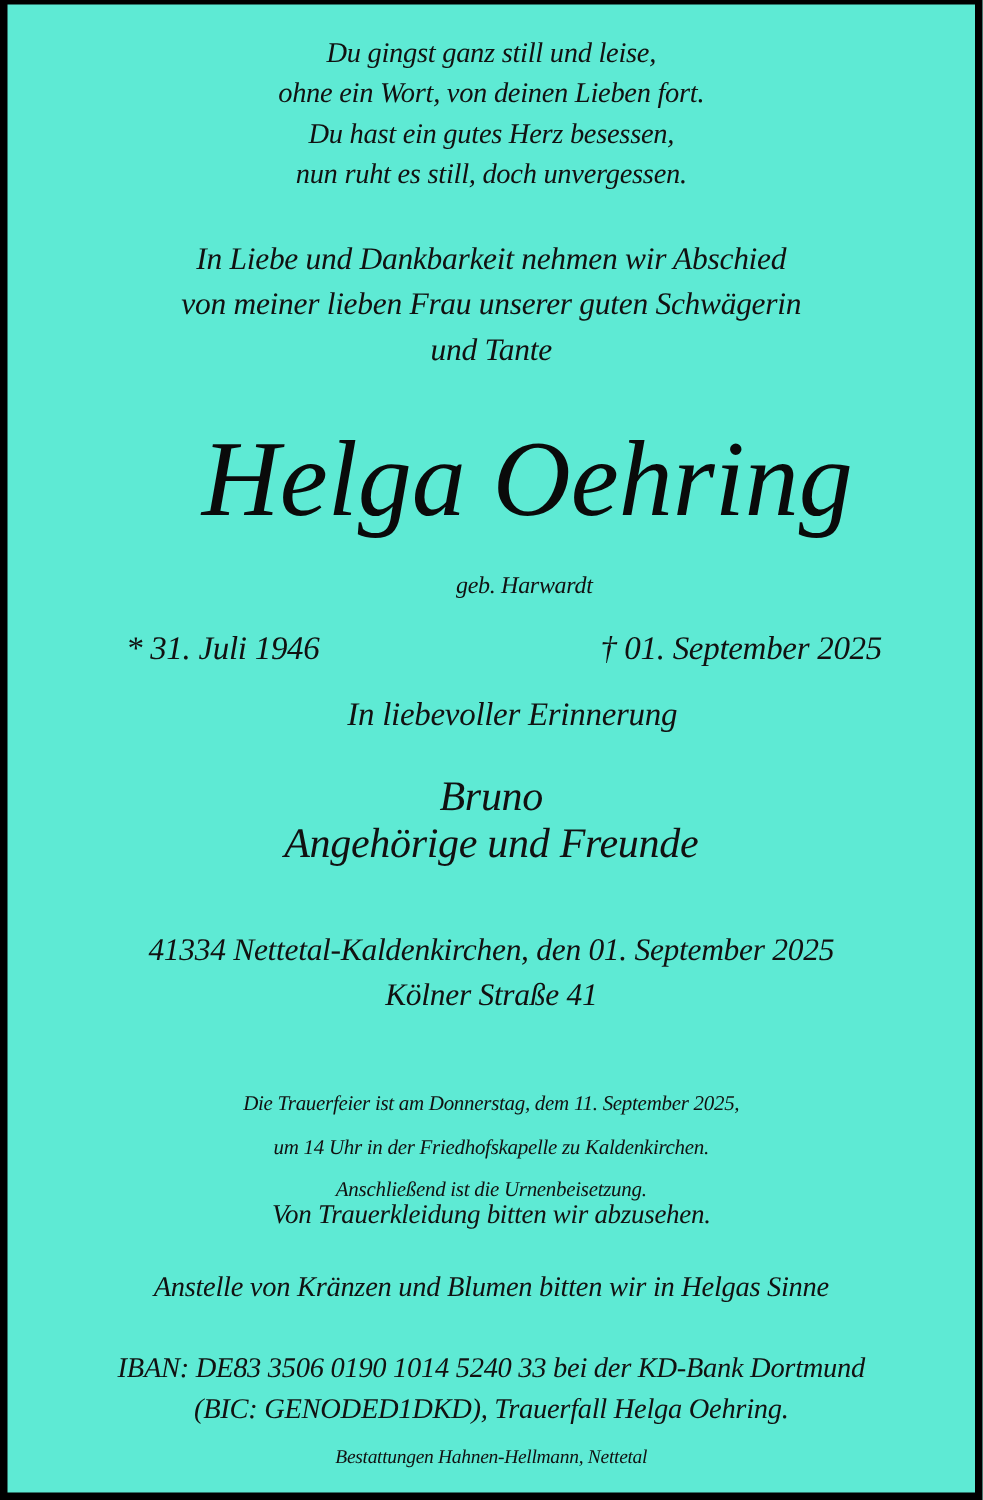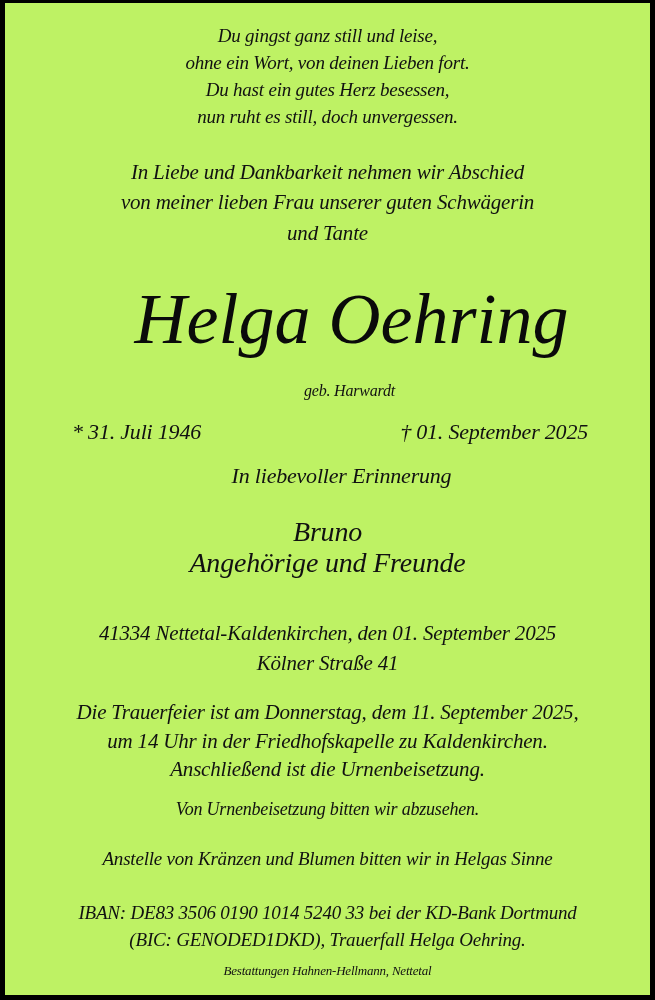--- a/index.html
+++ b/index.html
@@ -17,21 +17,21 @@
       position: absolute;
       left: 0;
       top: 0;
       width: 655px;
       height: 1000px;
       box-sizing: border-box;
       border-top: 3px solid #000;
       border-left: 5px solid #000;
       border-right: 5px solid #000;
       border-bottom: 5px solid #000;
-      background: #bef264;
+      background: #5eead4;
       font-family: "DejaVu Serif", "Liberation Serif", serif;
       font-style: italic;
       color: #111;
       text-align: center;
     }
     .line {
       position: absolute;
       left: 0;
       right: 0;
       white-space: nowrap;
@@ -41,26 +41,26 @@
     }
     .poem { font-size: 19px; }
     .intro { font-size: 21px; }
     .name {
       font-size: 72px;
       letter-spacing: 0px;
       color: #0a0a0a;
     }
     .maiden { font-size: 16px; }
     .dates { font-size: 22px; }
-    .date-birth { position: absolute; left: 67px; }
+    .date-birth { position: absolute; left: 79px; }
     .date-death { position: absolute; right: 62px; }
     .memory { font-size: 22px; padding-left: 28px; }
     .mourners { font-size: 28px; }
     .address { font-size: 21px; }
-    .service { font-size: 21px; }
+    .service { font-size: 14px; margin-top: 29px; }
     .request { font-size: 18px; }
     .donation { font-size: 19px; }
     .undertaker { font-size: 13px; }
   </style>
 </head>
 <body>
 
 <div class="card">
 
   <div class="line poem" style="top:22px;">Du gingst ganz still und leise,</div>
@@ -85,20 +85,20 @@
   <div class="line mourners" style="top:513px;">Bruno</div>
   <div class="line mourners" style="top:544px;">Angehörige und Freunde</div>
 
   <div class="line address" style="top:618px;">41334 Nettetal-Kaldenkirchen, den 01. September 2025</div>
   <div class="line address" style="top:648px;">Kölner Straße 41</div>
 
   <div class="line service" style="top:697px;">Die Trauerfeier ist am Donnerstag, dem 11. September 2025,</div>
   <div class="line service" style="top:726px;">um 14 Uhr in der Friedhofskapelle zu Kaldenkirchen.</div>
   <div class="line service" style="top:754px;">Anschließend ist die Urnenbeisetzung.</div>
 
-  <div class="line request" style="top:796px;">Von Urnenbeisetzung bitten wir abzusehen.</div>
+  <div class="line request" style="top:796px;">Von Trauerkleidung bitten wir abzusehen.</div>
 
   <div class="line donation" style="top:845px;">Anstelle von Kränzen und Blumen bitten wir in Helgas Sinne</div>
   <div class="line donation" style="top:899px;">IBAN: DE83 3506 0190 1014 5240 33 bei der KD-Bank Dortmund</div>
   <div class="line donation" style="top:926px;">(BIC: GENODED1DKD), Trauerfall Helga Oehring.</div>
 
   <div class="line undertaker" style="top:960px;">Bestattungen Hahnen-Hellmann, Nettetal</div>
 </div>
 
 </body></html>

